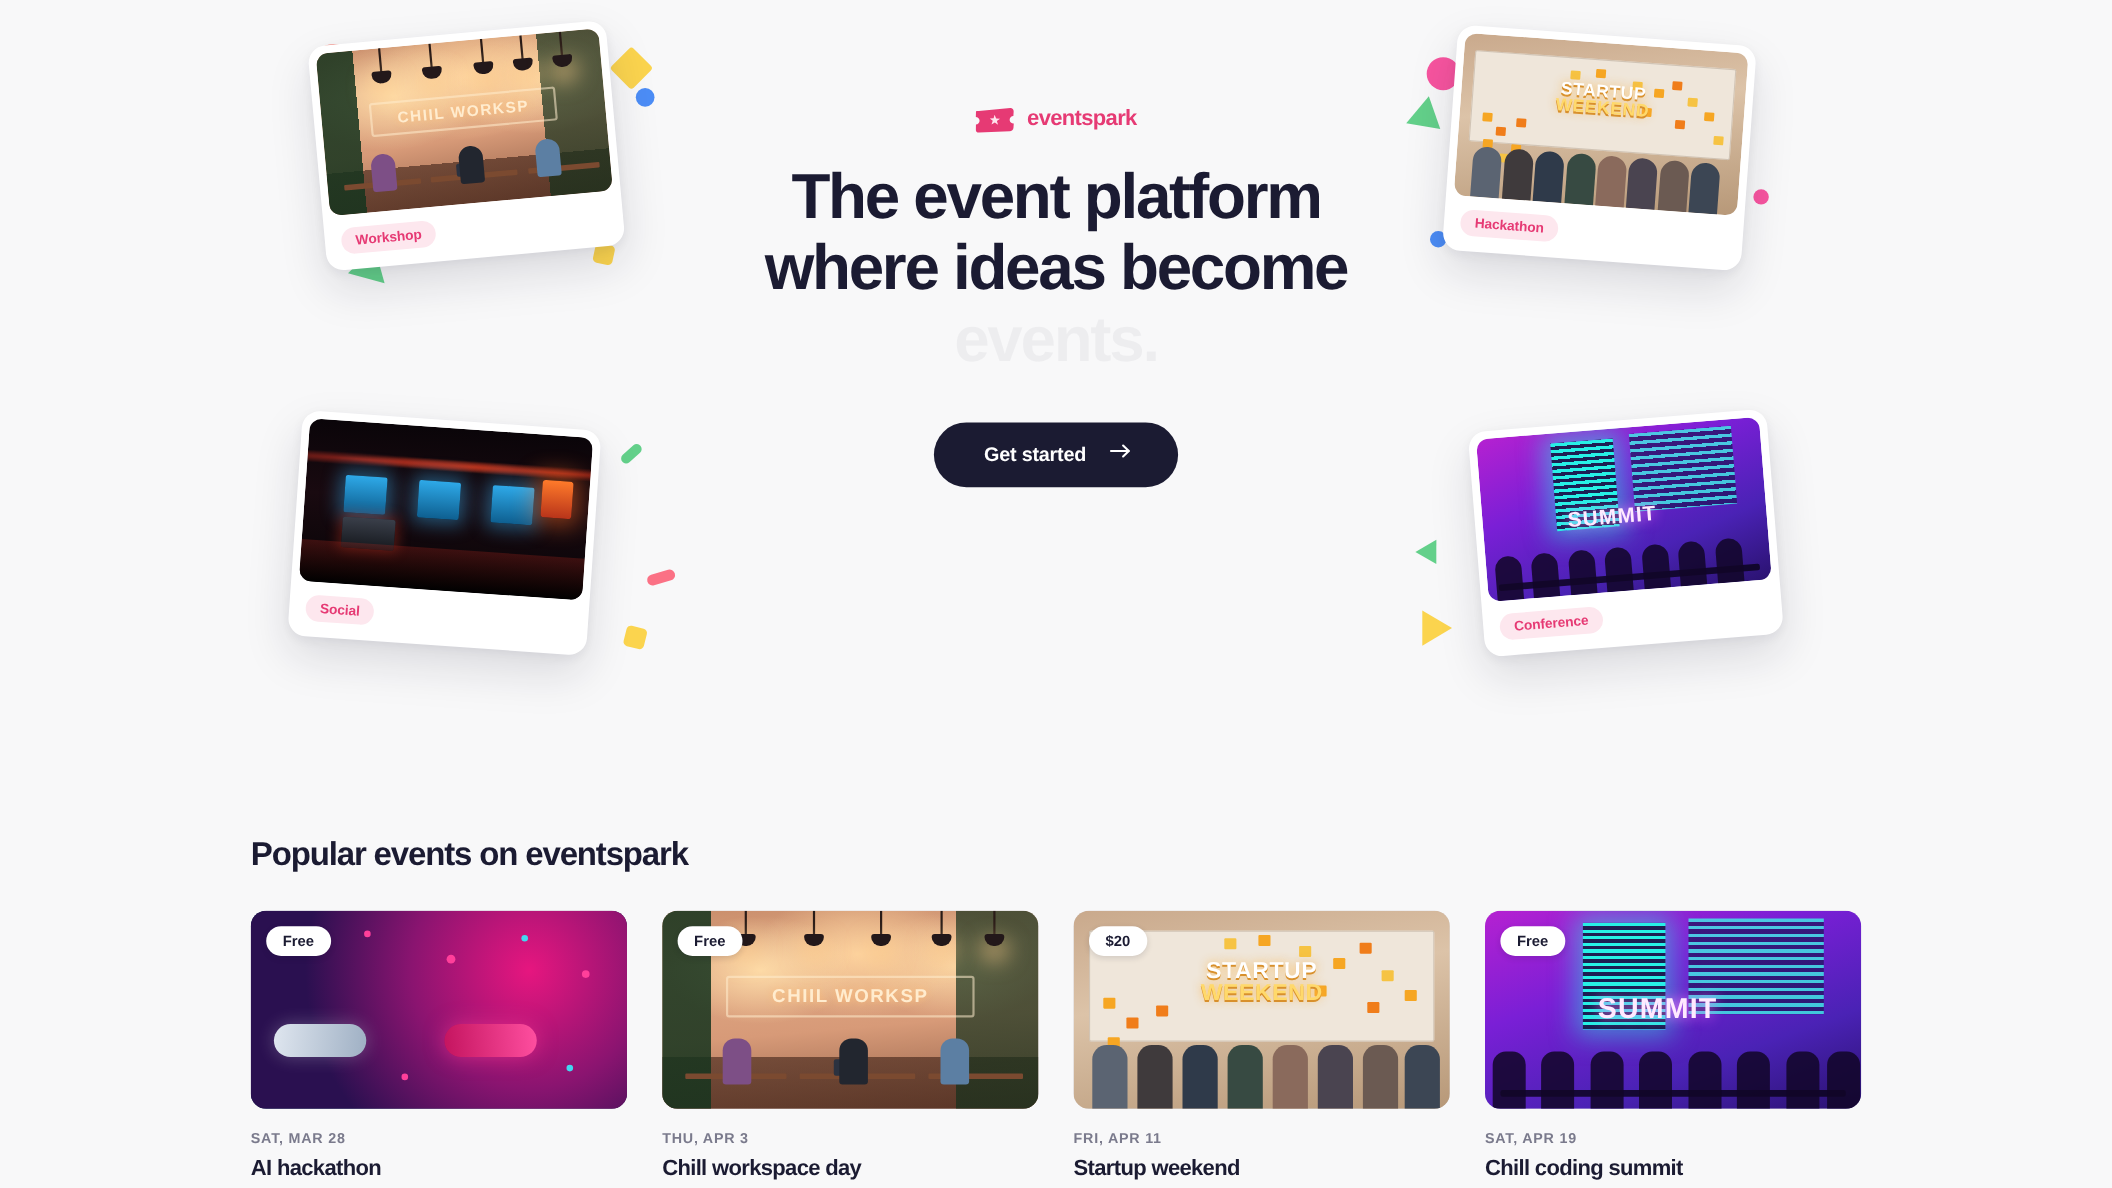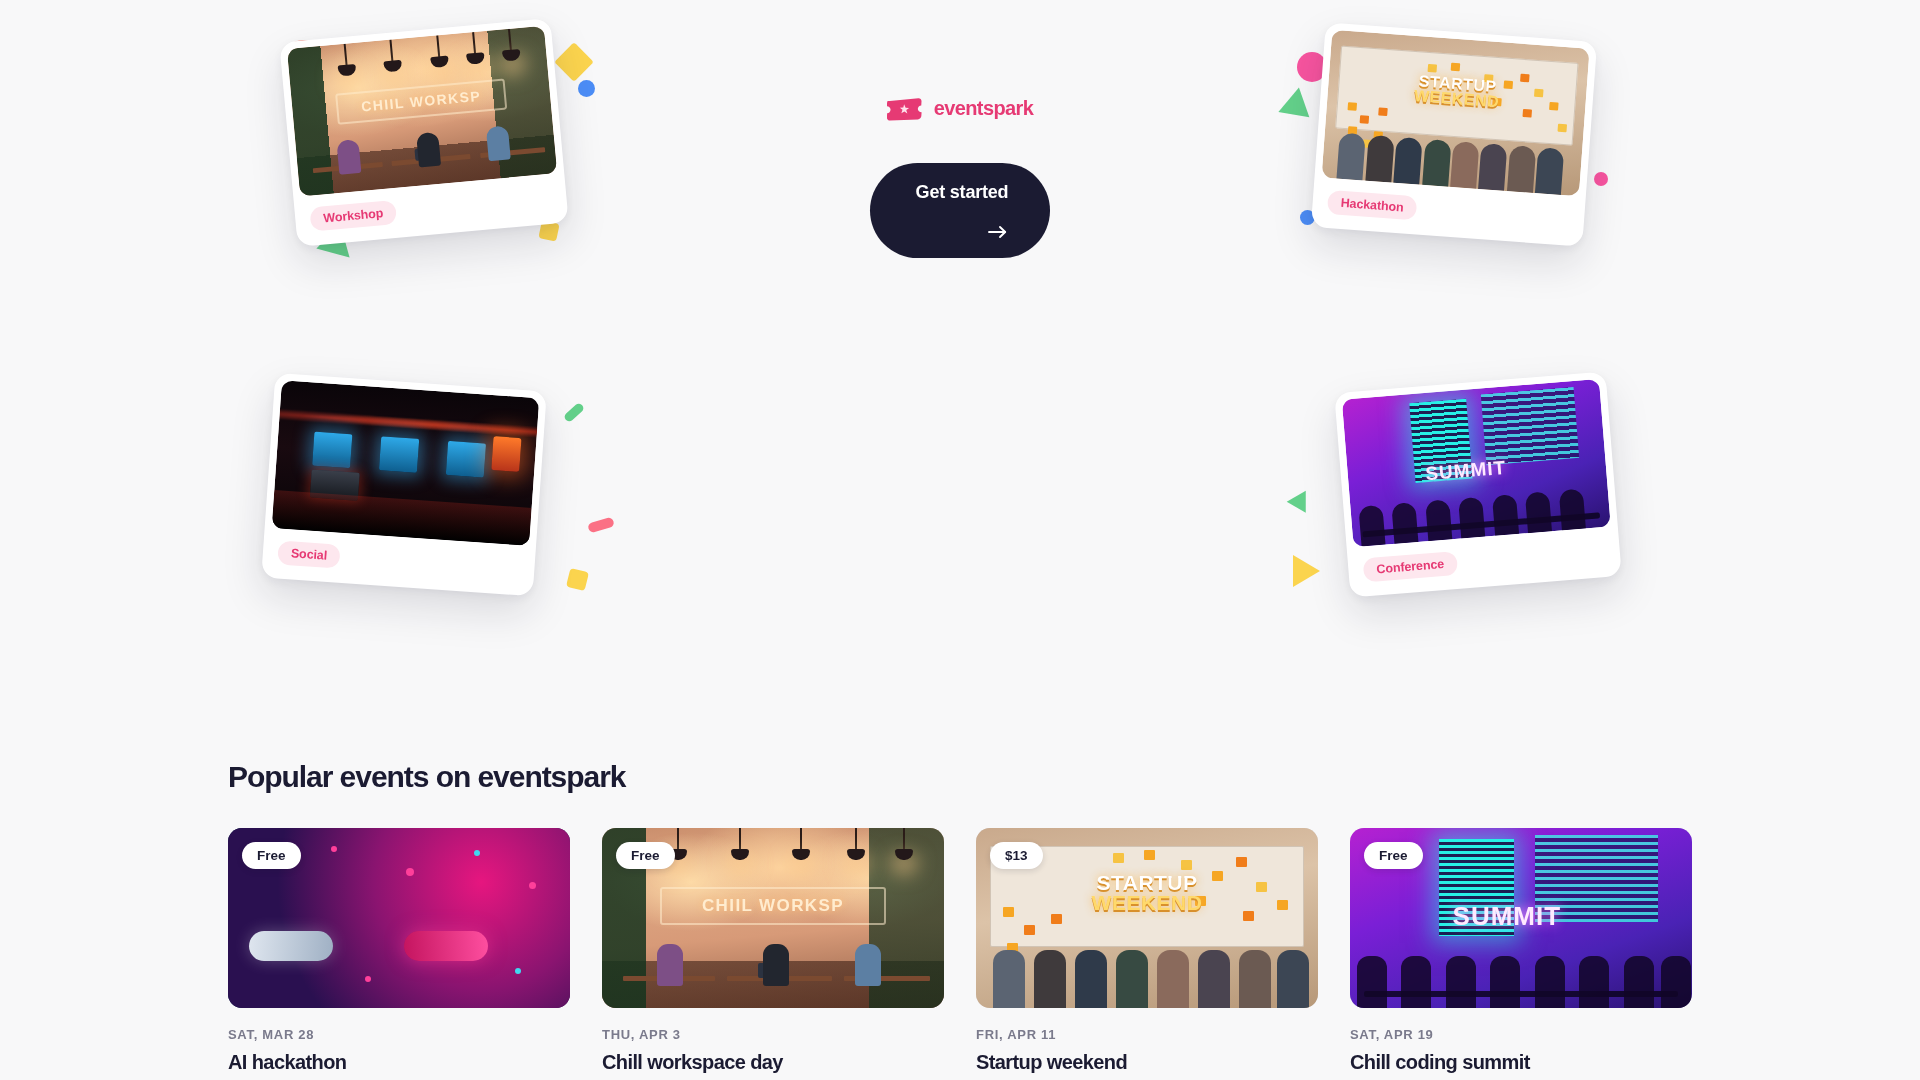--- a/index.html
+++ b/index.html
@@ -64,33 +64,32 @@
     margin-top:44px;
     font-size:19.5px;
     line-height:1.58;
     color:#6b6b7b;
     letter-spacing:-.1px;
   }
 
   .cta-wrap{margin-top:42px;display:flex;justify-content:center;}
   .cta{
     display:inline-flex;
-    align-items:flex-end;
+    align-items:flex-start;
     gap:22px;
     background:#1b1b32;
     color:#ffffff;
     border:none;
     border-radius:999px;
     padding:19px 42px 19px 46px;
     font-size:18px;
     font-weight:700;
     letter-spacing:-.2px;
     cursor:pointer;
     font-family:"Liberation Sans", sans-serif;
-    flex-direction:column;
   }
   .cta svg{display:block;}
 
   
   .float-card{
     position:absolute;
     width:272px;
     background:#ffffff;
     border-radius:16px;
     padding:7px 7px 0 7px;
@@ -456,20 +455,25 @@
   <div class="hero-center">
 
     <div class="brand">
       <svg class="brand-mark" viewBox="0 0 40 28">
         <path d="M3 5.5 L35 2.5 C37 2.4 38.6 4 38.5 6 L38.2 10.5 C36 10.6 34.3 12.4 34.4 14.6 C34.5 16.8 36.4 18.4 38.6 18.3 L38.3 22.5 C38.2 24.5 36.4 26.1 34.4 26.2 L3.2 27.5 C1.2 27.6 -0.4 26 -0.3 24 L0 19.3 C2.2 19.2 3.9 17.4 3.8 15.2 C3.7 13 1.8 11.4 -0.4 11.5 L0 7 C0.1 5 1 5.6 3 5.5 Z" fill="#e63a74"></path>
         <path d="M19 9.2 L20.7 13.1 L24.6 13.4 L21.4 15.7 L22.6 19.5 L19.3 17.3 L15.9 19.3 L17.2 15.5 L14.2 13.1 L18.1 13 Z" fill="#ffe2ec"></path>
       </svg>
       <span class="brand-name">eventspark</span>
     </div>
 
+    <h1 class="headline">
+      <span>The event platform</span><br>
+      <span>where ideas become</span>
+      <span class="ln3">events.</span>
+    </h1>
 
 
     <div class="cta-wrap">
       <button class="cta">
         <span>Get started</span>
         <svg width="20" height="14" viewBox="0 0 20 14">
           <path d="M1 7 H17" stroke="#ffffff" stroke-width="1.9" stroke-linecap="round" fill="none"></path>
           <path d="M12 2 L17.2 7 L12 12" stroke="#ffffff" stroke-width="1.9" stroke-linecap="round" stroke-linejoin="round" fill="none"></path>
         </svg>
       </button>
@@ -559,21 +563,21 @@
           <div class="ph-crowd">
             <i style="left:5%;width:32px;height:58px;background:#5b6472"></i>
             <i style="left:17%;width:32px;height:58px;background:#3f3a3c"></i>
             <i style="left:29%;width:32px;height:58px;background:#2f3a4a"></i>
             <i style="left:41%;width:32px;height:58px;background:#374a42"></i>
             <i style="left:53%;width:32px;height:58px;background:#8a6a5c"></i>
             <i style="left:65%;width:32px;height:58px;background:#4a4450"></i>
             <i style="left:77%;width:32px;height:58px;background:#6b5a52"></i>
             <i style="left:88%;width:32px;height:58px;background:#3c4654"></i>
           </div>
-          <span class="price-badge">$13</span>
+          <span class="price-badge">$20</span>
         </div>
         <div class="ev-date">FRI, APR 11</div>
         <div class="ev-title">Startup weekend</div>
       </article>
 
       <article class="ev-card">
         <div class="ev-thumb">
           <div class="ph ph-conf"></div>
           <div class="ph-summit" style="font-size:26px;bottom:42%">SUMMIT</div>
           <div class="ph-seats">

